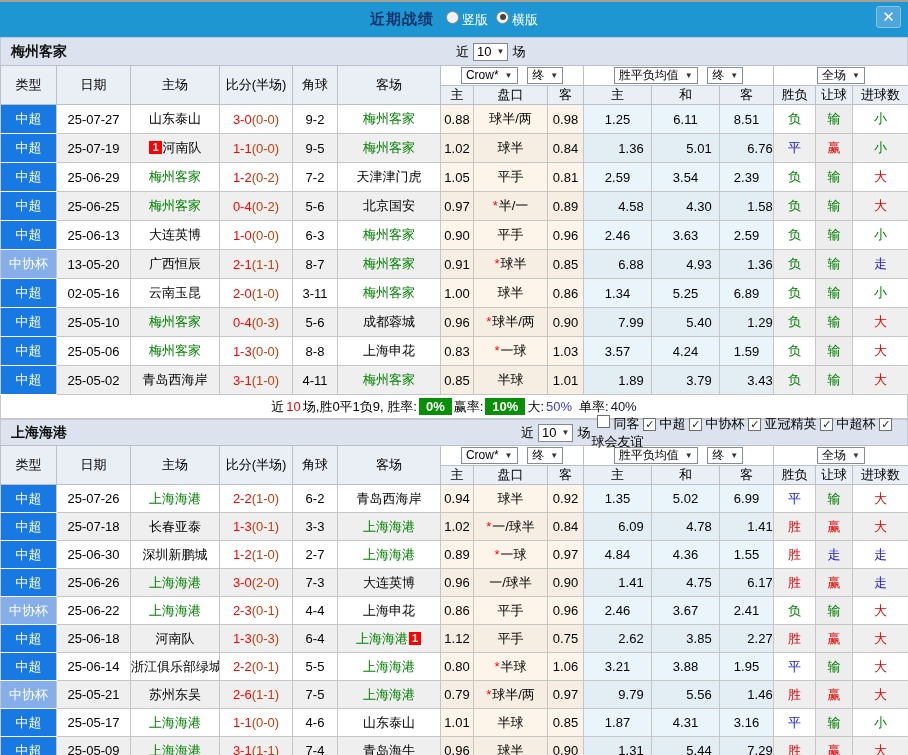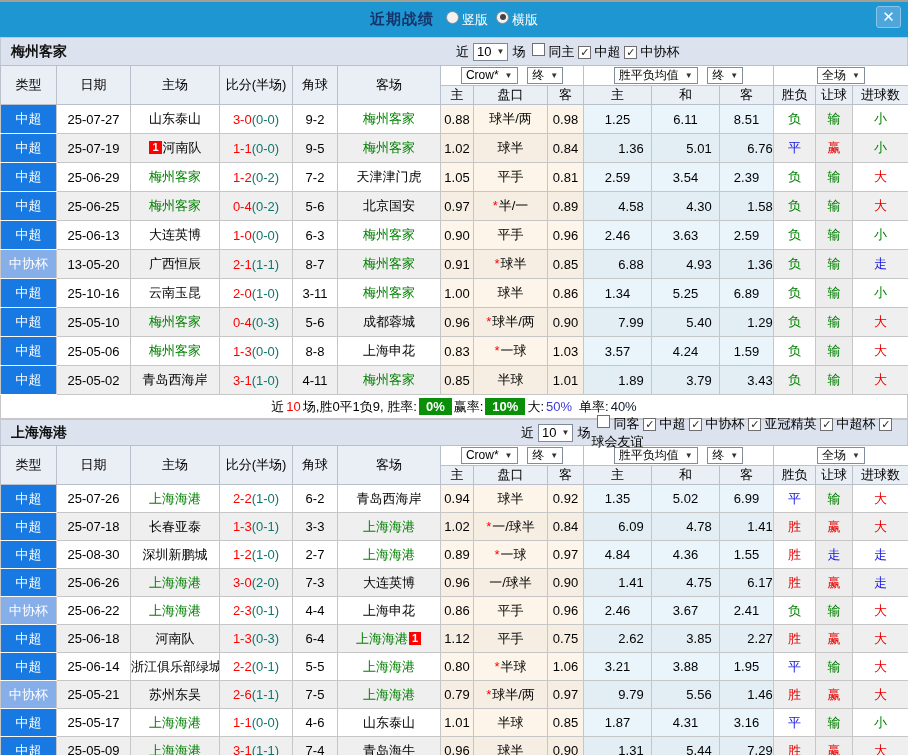--- a/index.html
+++ b/index.html
@@ -75,21 +75,21 @@
   tbody td.odds { background:#FDF5E9; }
   tbody tr.alt td.odds { background:#F6EEE2; }
   tbody td.avg { background:#E9F4FB; }
   tbody tr.alt td.avg { background:#E2EDF4;padding-left:27px; }
   tbody td.letcol { background:#EDEDED; }
   td.type-super { background:#1779E1; color:#fff; border-bottom-color:#fff; }
   td.type-cup   { background:#86AEE9; color:#fff; border-bottom-color:#fff; }
 
   .focus { color:#008000; }
   .s-main { color:#FF0000; }
-  .s-half { color:#0f766e; }
+  .s-half { color:#c2410c; }
   .star { color:#FF0000; margin-right:1px; }
   .badge {
     display:inline-block; background:#FF0000; color:#fff; font-size:11px; font-weight:bold;
     line-height:13px; padding:0 3px; margin:0 1px; vertical-align:1px;
   }
   .c-win  { color:#E60000; }
   .c-lose { color:#008000; }
   .c-draw { color:#1414E0; }
   td.res { font-size:13px; }
 
@@ -127,21 +127,20 @@
   <div class="section" id="sec-0">
     <div class="sec-header">
       <span class="team-name">梅州客家</span>
       <span class="controls">
         <span>近</span>
         <span class="select-box">
           <span>10</span>
           <span class="arrow">▼</span>
         </span>
         <span>场</span>
-        <span class="filters" id="filters-0"><span class="cb"></span><span class="cb-label">同主</span><span class="cb checked">✓</span><span class="cb-label">中超</span><span class="cb checked">✓</span><span class="cb-label">中协杯</span></span>
       </span>
     </div>
     <table>
       <colgroup>
         <col style="width:56px">
           <col style="width:74px">
           <col style="width:89px">
           <col style="width:73px">
           <col style="width:45px">
           <col style="width:103px">
@@ -300,21 +299,21 @@
             <td class="odds">0.85</td>
             <td class="avg">6.88</td>
             <td class="avg">4.93</td>
             <td class="avg">1.36</td>
             <td class="plain res c-lose">负</td>
             <td class="letcol res c-lose">输</td>
             <td class="plain res c-draw">走</td>
           </tr>
           <tr>
             <td class="type type-super">中超</td>
-            <td class="plain">25-10-16</td>
+            <td class="plain">02-05-16</td>
             <td class="plain"><span>云南玉昆</span></td>
             <td class="plain"><span class="s-main">2-0</span><span class="s-half">(1-0)</span></td>
             <td class="plain">3-11</td>
             <td class="plain"><span class="focus">梅州客家</span></td>
             <td class="odds">1.00</td>
             <td class="odds">球半</td>
             <td class="odds">0.86</td>
             <td class="avg">1.34</td>
             <td class="avg">5.25</td>
             <td class="avg">6.89</td>
@@ -497,21 +496,21 @@
             <td class="odds">0.84</td>
             <td class="avg">6.09</td>
             <td class="avg">4.78</td>
             <td class="avg">1.41</td>
             <td class="plain res c-win">胜</td>
             <td class="letcol res c-win">赢</td>
             <td class="plain res c-win">大</td>
           </tr>
           <tr>
             <td class="type type-super">中超</td>
-            <td class="plain">25-08-30</td>
+            <td class="plain">25-06-30</td>
             <td class="plain"><span>深圳新鹏城</span></td>
             <td class="plain"><span class="s-main">1-2</span><span class="s-half">(1-0)</span></td>
             <td class="plain">2-7</td>
             <td class="plain"><span class="focus">上海海港</span></td>
             <td class="odds">0.89</td>
             <td class="odds"><span class="star">*</span>一球</td>
             <td class="odds">0.97</td>
             <td class="avg">4.84</td>
             <td class="avg">4.36</td>
             <td class="avg">1.55</td>

